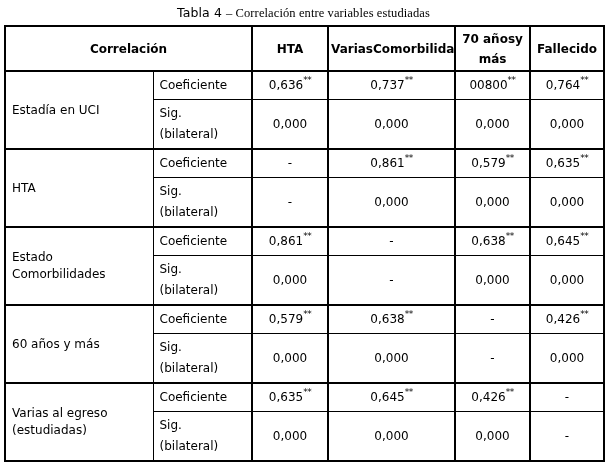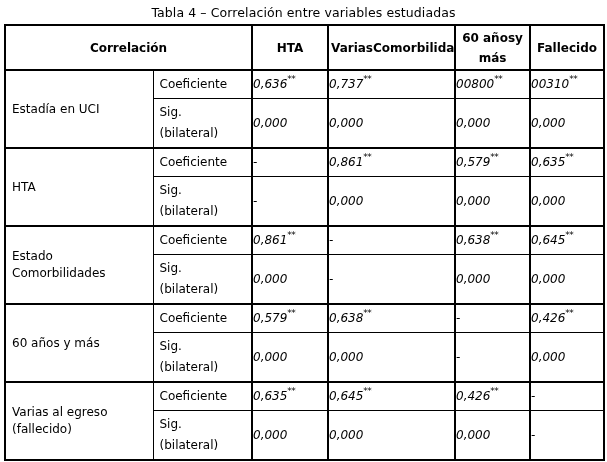--- a/index.html
+++ b/index.html
@@ -13,21 +13,21 @@
     overflow: hidden;
   }
   .page { width: 607px; }
   .title {
     text-align: center;
     font-size: 12.5px;
     padding: 5px 0 4px 0;
     letter-spacing: 0.1px;
   }
   .title .tbold { font-weight: normal; }
-  .title .trest { margin-left: 4px; }
+  .title .trest { margin-left: 4px; font-family: Liberation Serif, serif; }
   table.corr {
     border-collapse: collapse;
     table-layout: fixed;
     width: 599px;
     margin-left: 4px;
     border: 2px solid #000000;
     padding-left: 36px;
   }
   th, td {
     border: 1px solid #000000;
@@ -44,21 +44,21 @@
     border-bottom-width: 2px;
     padding: 0 2px;
   }
   .thickL { border-left-width: 2px; }
   tr.gtop > td { border-top-width: 2px; }
   td.lbl {
     text-align: left;
     padding: 2px 4px 2px 6px;
     margin-top: 20px;
   }
-  td.val { text-align: left; font-style: italic; }
+  td.val { text-align: center; }
   tr.coef td { height: 23px; line-height: 17px; }
   tr.sig  td { height: 44px; line-height: 21px; }
   td .ln { display: block; }
   sup {
     font-size: 9px;
     line-height: 0;
     position: relative;
     top: -1px;
     letter-spacing: -0.5px;
   }
@@ -84,39 +84,39 @@
     <thead>
       <tr>
         <th colspan="2">Correlación</th>
         <th class="thickL">
           <span class="ln">HTA</span><span class="ln"></span>
         </th>
         <th class="thickL">
           <span class="ln">Varias</span><span class="ln">Comorbilidades</span>
         </th>
         <th class="thickL">
-          <span class="ln">60 años</span><span class="ln">y más</span>
+          <span class="ln">70 años</span><span class="ln">y más</span>
         </th>
         <th class="thickL">
           <span class="ln">Fallecido</span><span class="ln"></span>
         </th>
       </tr>
     </thead>
     <tbody>
 
       <tr class="coef-row coef gtop">
         <td class="lbl rowlabel" rowspan="2">
           <span class="ln">Estadía en UCI</span>
             <span class="ln"></span>
         </td>
         <td class="lbl">Coeficiente</td>
         <td class="val thickL"><span>0,636</span><sup>**</sup></td>
         <td class="val thickL"><span>0,737</span><sup>**</sup></td>
         <td class="val thickL"><span>00800</span><sup>**</sup></td>
-        <td class="val thickL"><span>00310</span><sup>**</sup></td>
+        <td class="val thickL"><span>0,764</span><sup>**</sup></td>
       </tr>
       <tr class="sig-row sig">
         <td class="lbl">
           <span class="ln">Sig.</span>
             <span class="ln">(bilateral)</span>
         </td>
         <td class="val thickL">0,000</td>
         <td class="val thickL">0,000</td>
         <td class="val thickL">0,000</td>
         <td class="val thickL">0,000</td>
@@ -184,21 +184,21 @@
         </td>
         <td class="val thickL">0,000</td>
         <td class="val thickL">0,000</td>
         <td class="val thickL">-</td>
         <td class="val thickL">0,000</td>
       </tr>
 
       <tr class="coef-row coef gtop">
         <td class="lbl rowlabel" rowspan="2">
           <span class="ln">Varias al egreso</span>
-            <span class="ln">(fallecido)</span>
+            <span class="ln">(estudiadas)</span>
         </td>
         <td class="lbl">Coeficiente</td>
         <td class="val thickL"><span>0,635</span><sup>**</sup></td>
         <td class="val thickL"><span>0,645</span><sup>**</sup></td>
         <td class="val thickL"><span>0,426</span><sup>**</sup></td>
         <td class="val thickL"><span>-</span><sup></sup></td>
       </tr>
       <tr class="sig-row sig">
         <td class="lbl">
           <span class="ln">Sig.</span>

